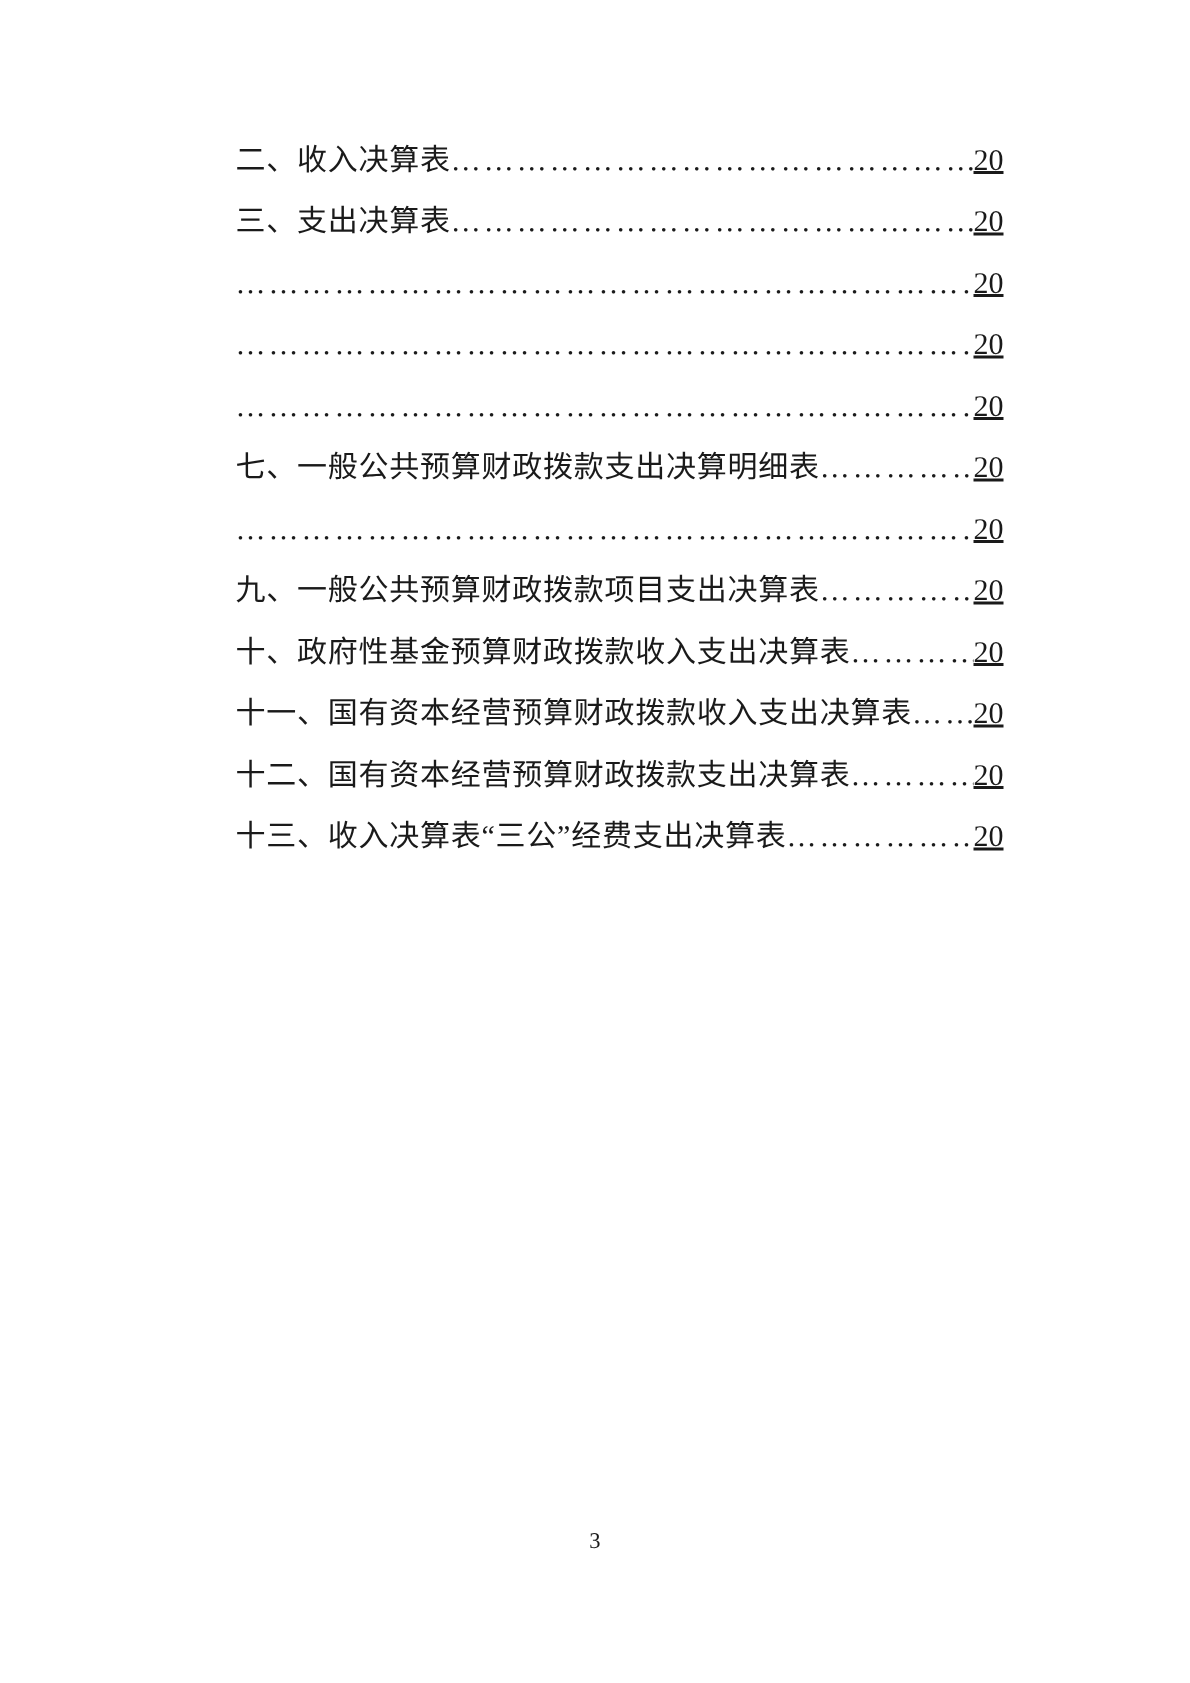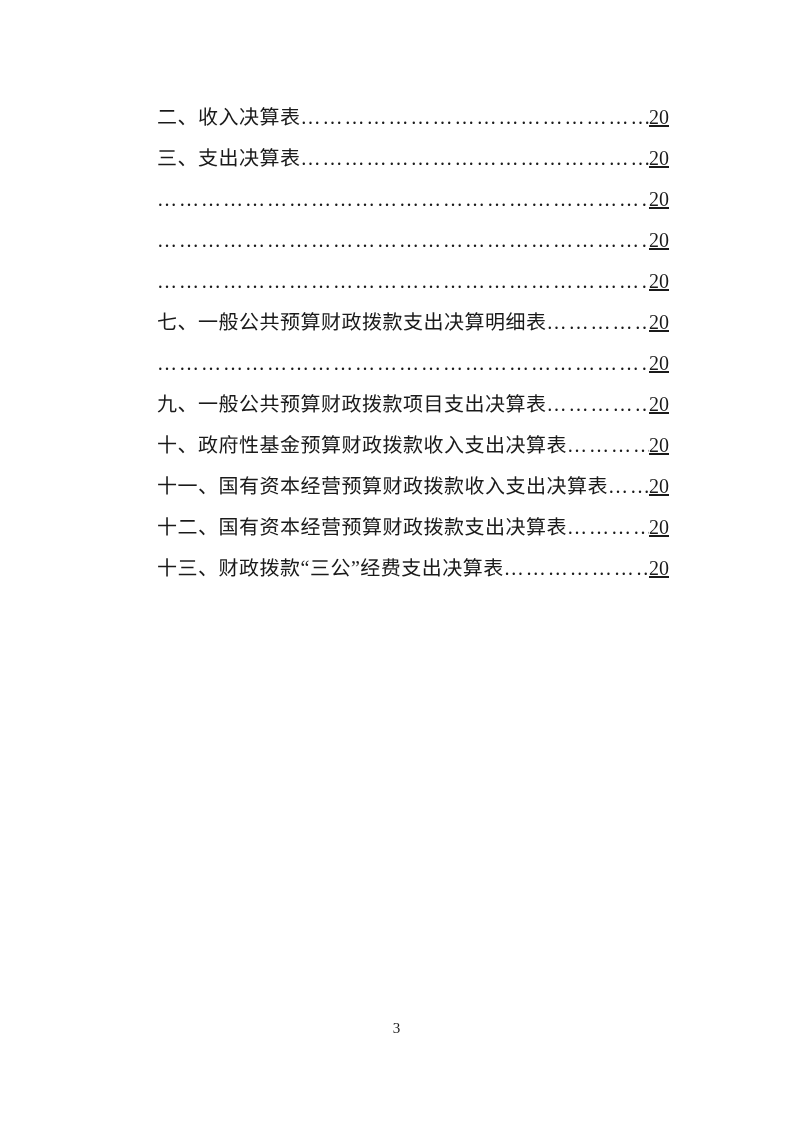--- a/index.html
+++ b/index.html
@@ -13,21 +13,21 @@
     height: 1122px;
     background: #ffffff;
     overflow: hidden;
     font-family: "Liberation Serif", "DejaVu Serif", serif;
     color: #1a1a1a;
   }
   .toc {
     position: absolute;
     left: 157px;
     right: 124px;
-    top: 97px;
+    top: 87px;
   }
   .toc-row {
     display: flex;
     align-items: baseline;
     height: 41px;
     line-height: 41px;
     font-size: 20px;
     white-space: nowrap;
   }
   .toc-label {
@@ -120,21 +120,21 @@
         <span class="toc-page">20</span>
       </div>
 
       <div class="toc-row">
         <span class="toc-label">十二、国有资本经营预算财政拨款支出决算表</span>
         <span class="toc-leader">………………………………………………………………………………………………………………………………………………………………</span>
         <span class="toc-page">20</span>
       </div>
 
       <div class="toc-row">
-        <span class="toc-label">十三、财政拨款“三公”经费支出决算表</span>
+        <span class="toc-label">十三、收入决算表“三公”经费支出决算表</span>
         <span class="toc-leader">………………………………………………………………………………………………………………………………………………………………</span>
         <span class="toc-page">20</span>
       </div>
     </div>
 
   <div class="footer">
     <span class="page-num">3</span>
   </div>
 
 </div>

